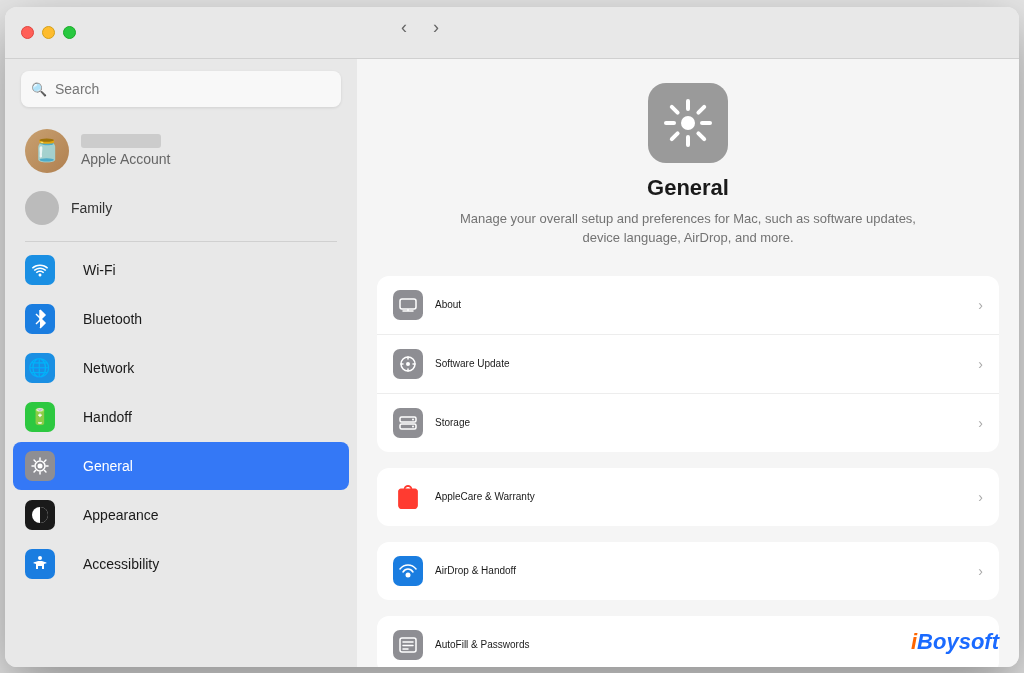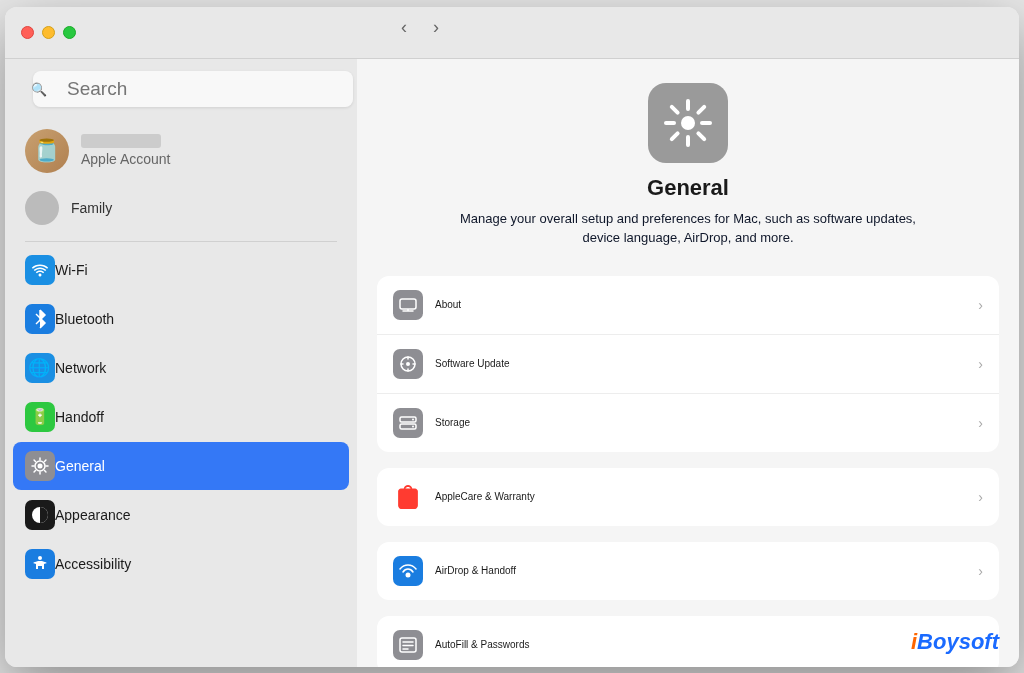--- a/index.html
+++ b/index.html
@@ -91,25 +91,24 @@
       flex-shrink: 0;
     }
 
     .search-box {
       width: 100%;
       height: 36px;
       background: rgba(255,255,255,0.7);
       border: none;
       border-radius: 8px;
       padding: 0 12px 0 34px;
-      font-size: 19px;
+      font-size: 14px;
       color: #333;
       outline: none;
       box-shadow: 0 1px 3px rgba(0,0,0,0.1);
-      margin-left: 12px;
     }
 
     .search-wrapper {
       position: relative;
     }
 
     .search-icon-wrap {
       position: absolute;
       left: 10px;
       top: 50%;
@@ -195,21 +194,21 @@
 
     .divider {
       height: 1px;
       background: rgba(0,0,0,0.1);
       margin: 4px 12px;
     }
 
     .sidebar-item {
       display: flex;
       align-items: center;
-      gap: 0;
+      gap: 28px;
       padding: 9px 12px;
       border-radius: 8px;
       cursor: pointer;
       margin-bottom: 1px;
     }
     .sidebar-item.active { background: #3478f6; }
     .sidebar-item.active .item-label { color: white; }
 
     .item-icon {
       width: 30px;
@@ -261,21 +260,21 @@
 
     .panel-title {
       font-size: 22px;
       font-weight: 700;
       color: #1a1a1a;
       margin-bottom: 8px;
     }
 
     .panel-description {
       font-size: 13px;
-      color: #0f172a;
+      color: #737373;
       text-align: center;
       max-width: 460px;
       line-height: 1.5;
     }
 
     .panel-content {
       padding: 0 20px 20px;
     }
 
     .settings-group {

